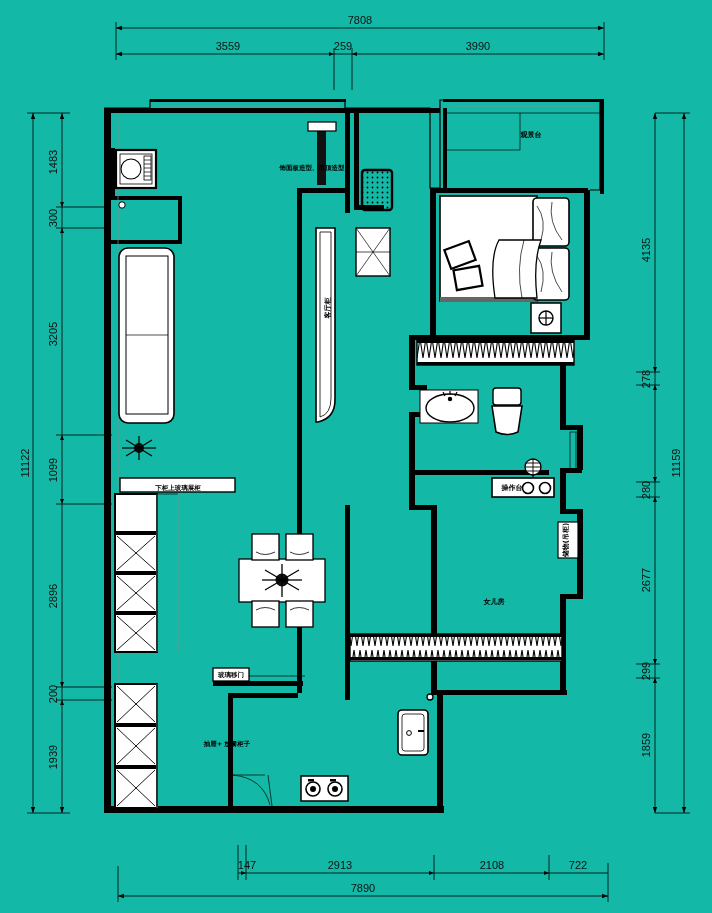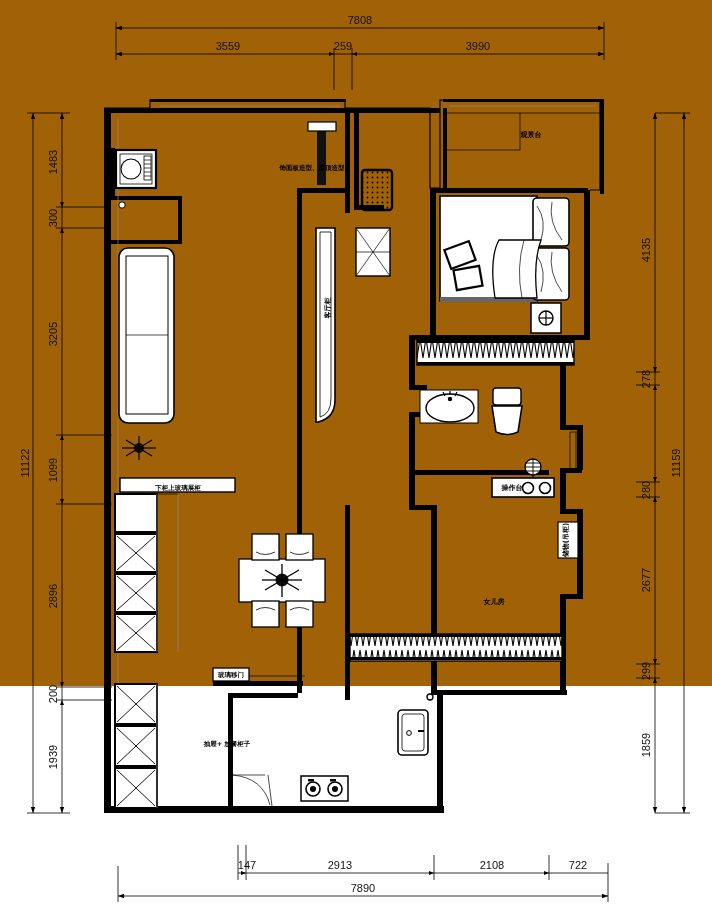--- a/index.html
+++ b/index.html
@@ -10,22 +10,22 @@
   }
   body {
     width: 712px;
     height: 913px;
     font-family: "Liberation Sans", sans-serif;
     overflow: hidden;
   }
   #plan-root {
     position: relative;
     width: 712px;
-    height: 686px;
-    background: #a16207;
+    height: 913px;
+    background: #14b8a6;
     text-decoration: underline;
   }
   svg#plan-svg {
     position: absolute;
     left: 0;
     top: 0;
     width: 712px;
     height: 913px;
     display: block;
   }

